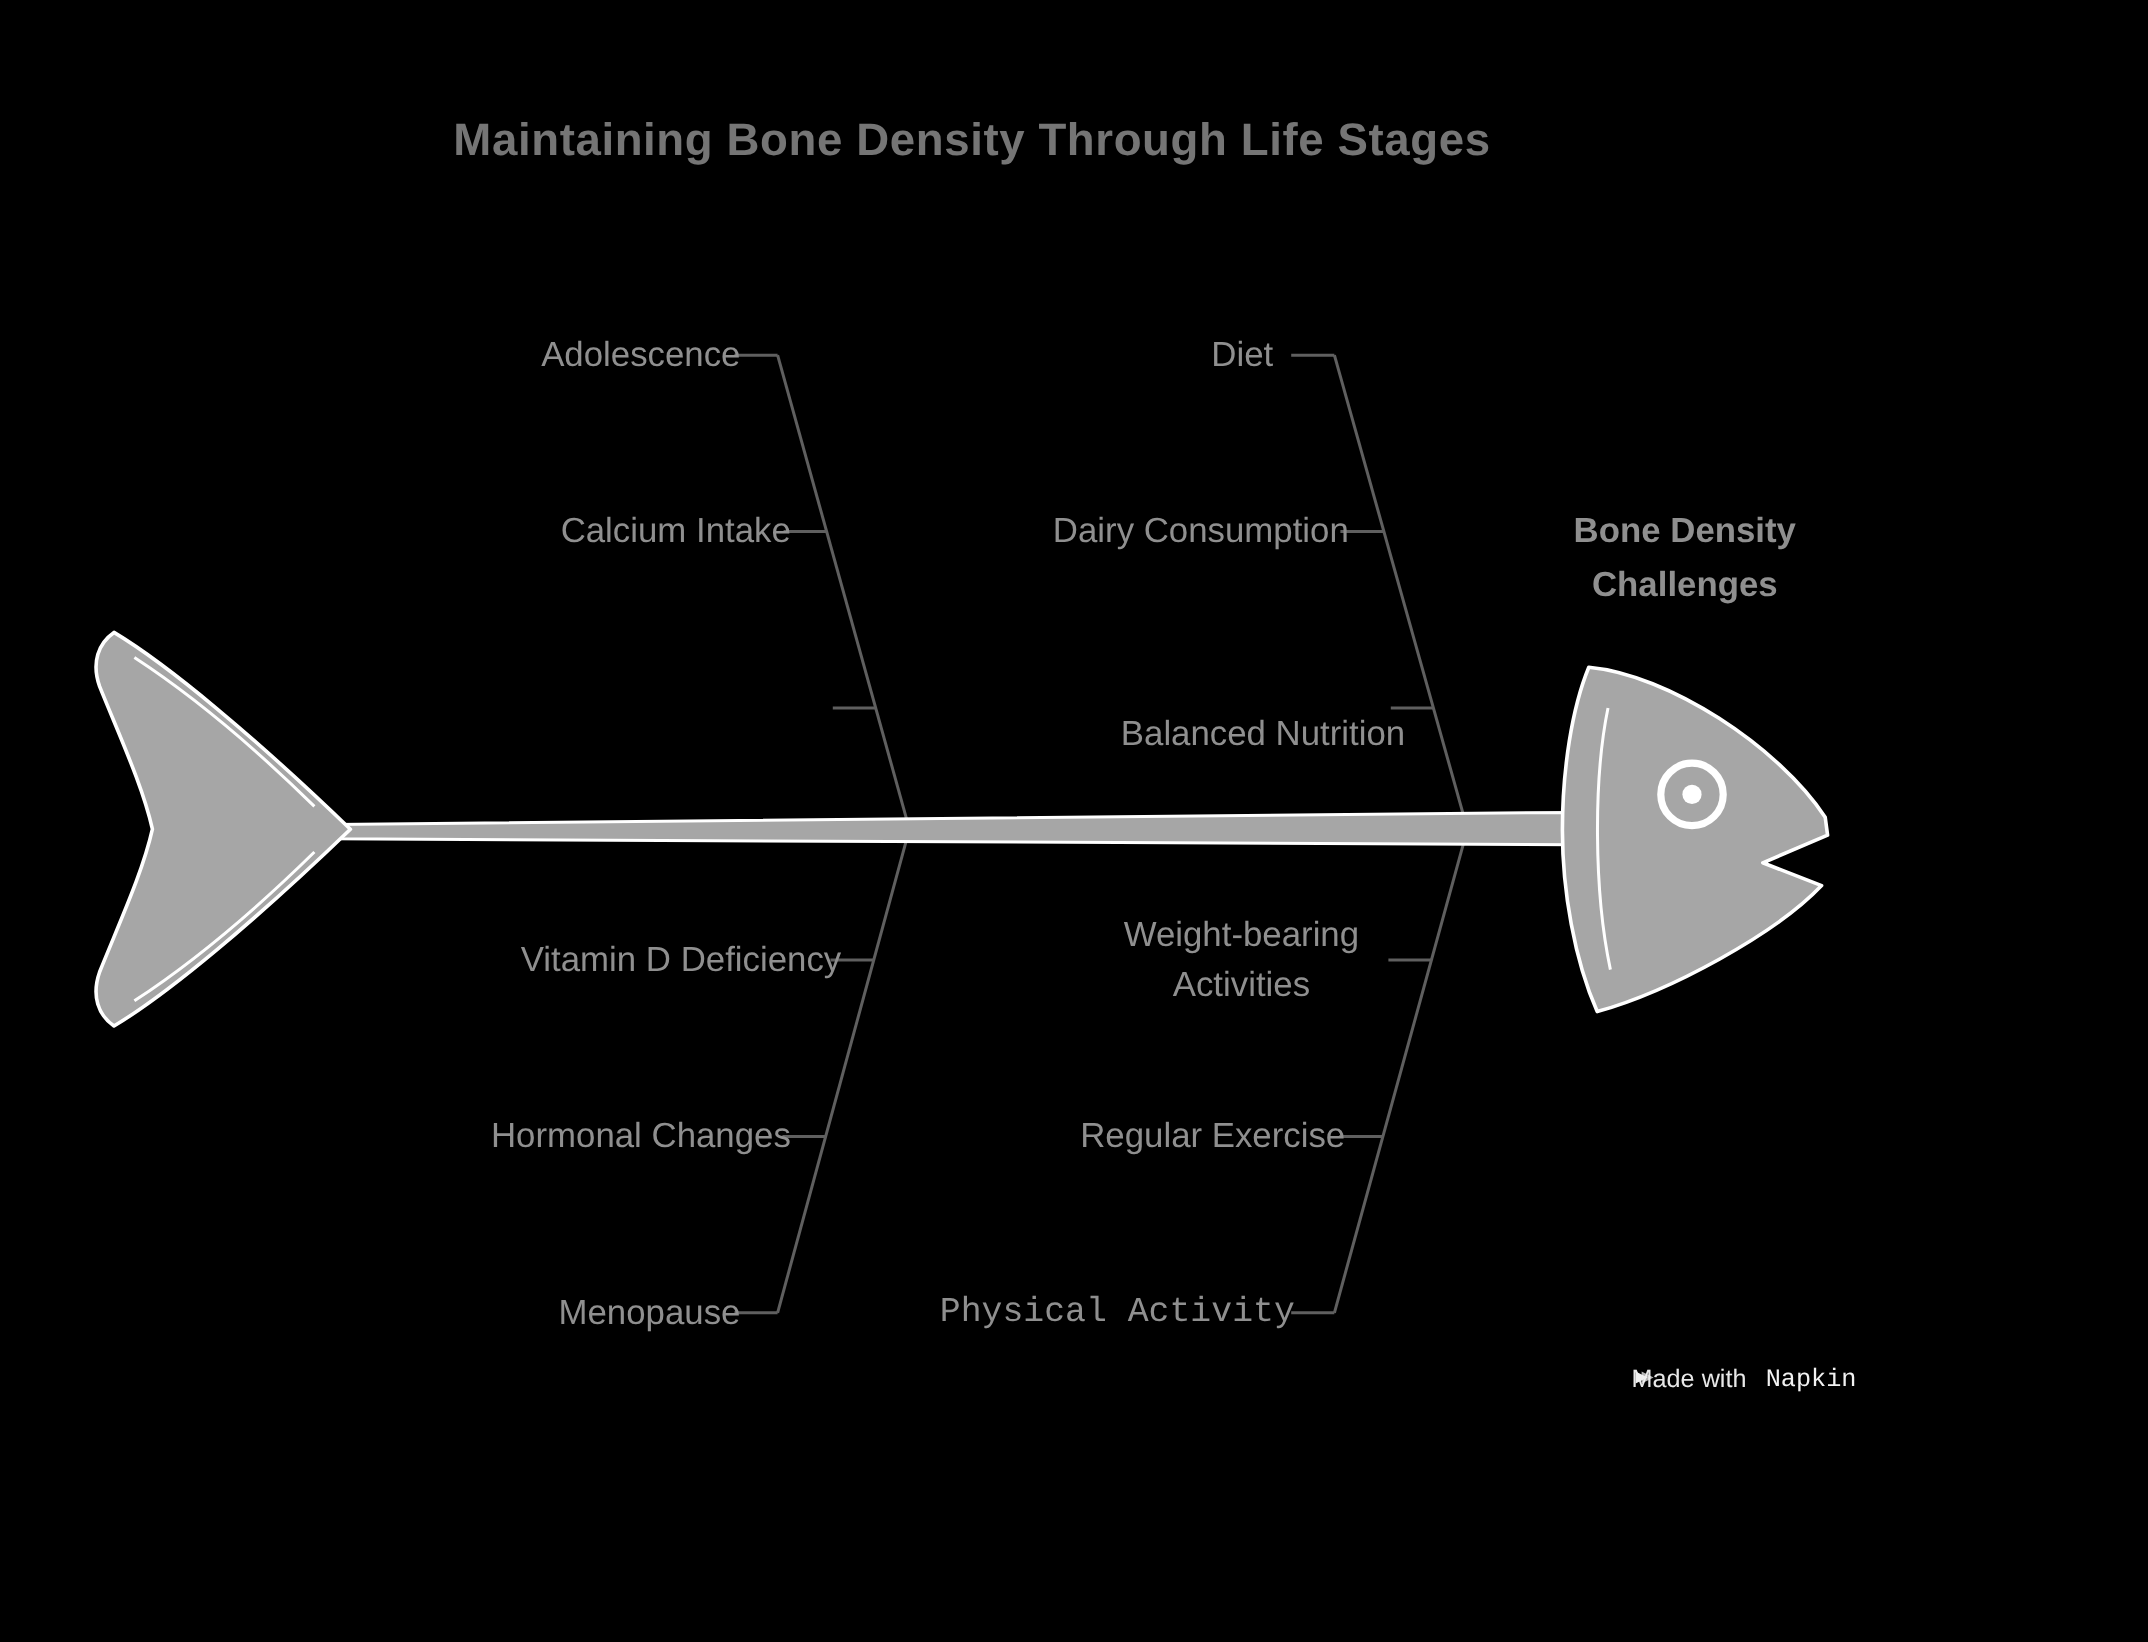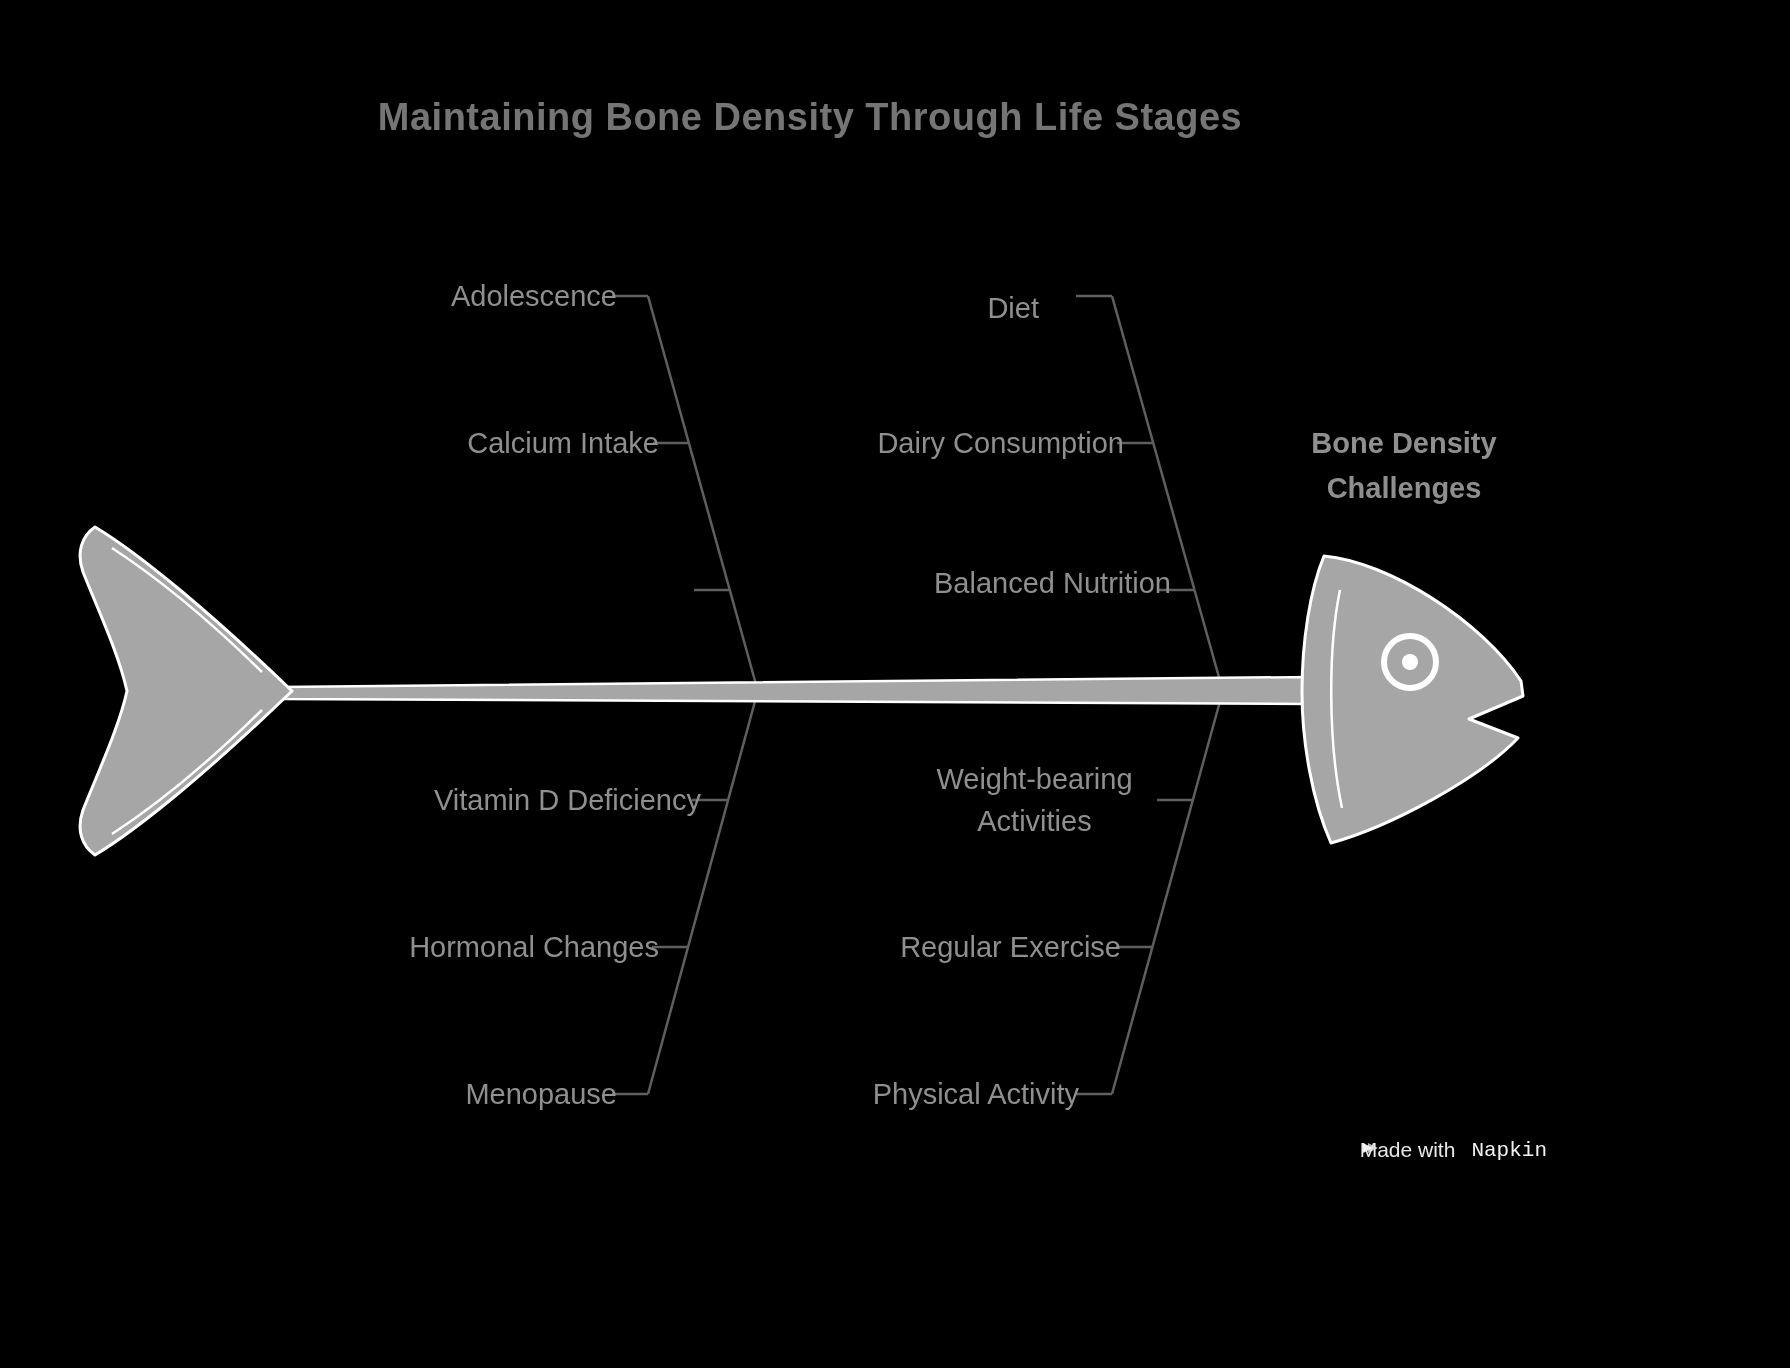--- a/index.html
+++ b/index.html
@@ -106,31 +106,31 @@
     <circle cx="1410" cy="662" r="8" fill="#ffffff"></circle>
   </svg>
 
   <div class="title">Maintaining Bone Density Through Life Stages</div>
 
   <div class="head-lbl">Bone Density Challenges</div>
 
   <div class="lbl" style="right:1192px;top:296px;">Adolescence</div>
   <div class="lbl" style="right:1150px;top:443px;">Calcium Intake</div>
 
-  <div class="lbl" style="right:770px;top:296px;margin-top:12px;">Diet</div>
+  <div class="lbl" style="right:748px;top:296px;">Diet</div>
   <div class="lbl" style="right:685px;top:443px;">Dairy Consumption</div>
-  <div class="lbl" style="right:638px;top:583px;margin-left:48px;">Balanced Nutrition</div>
+  <div class="lbl" style="right:638px;top:612px;margin-left:48px;">Balanced Nutrition</div>
 
   <div class="lbl" style="right:1108px;top:800px;">Vitamin D Deficiency</div>
   <div class="lbl" style="right:1150px;top:947px;">Hormonal Changes</div>
   <div class="lbl" style="right:1192px;top:1094px;">Menopause</div>
 
   <div class="lbl wrap" style="right:647px;top:800px;">Weight-bearing Activities</div>
   <div class="lbl" style="right:688px;top:947px;">Regular Exercise</div>
-  <div class="lbl" style="right:730px;top:1094px;">Physical Activity</div>
+  <div class="lbl" style="right:730px;top:1094px;font-family:Liberation Mono, monospace;">Physical Activity</div>
 
   <div class="credit">
     <span>Made with</span>
     <span class="glyph">
       <svg width="20" height="20" viewBox="0 0 20 20">
         <path d="M3 15 L13 10 L3 5 Z" fill="#f2f2f2"></path>
         <path d="M8 15 L18 10 L8 5 Z" fill="#f2f2f2" opacity="0.75"></path>
       </svg>
     </span>
     <span class="brand">Napkin</span>

